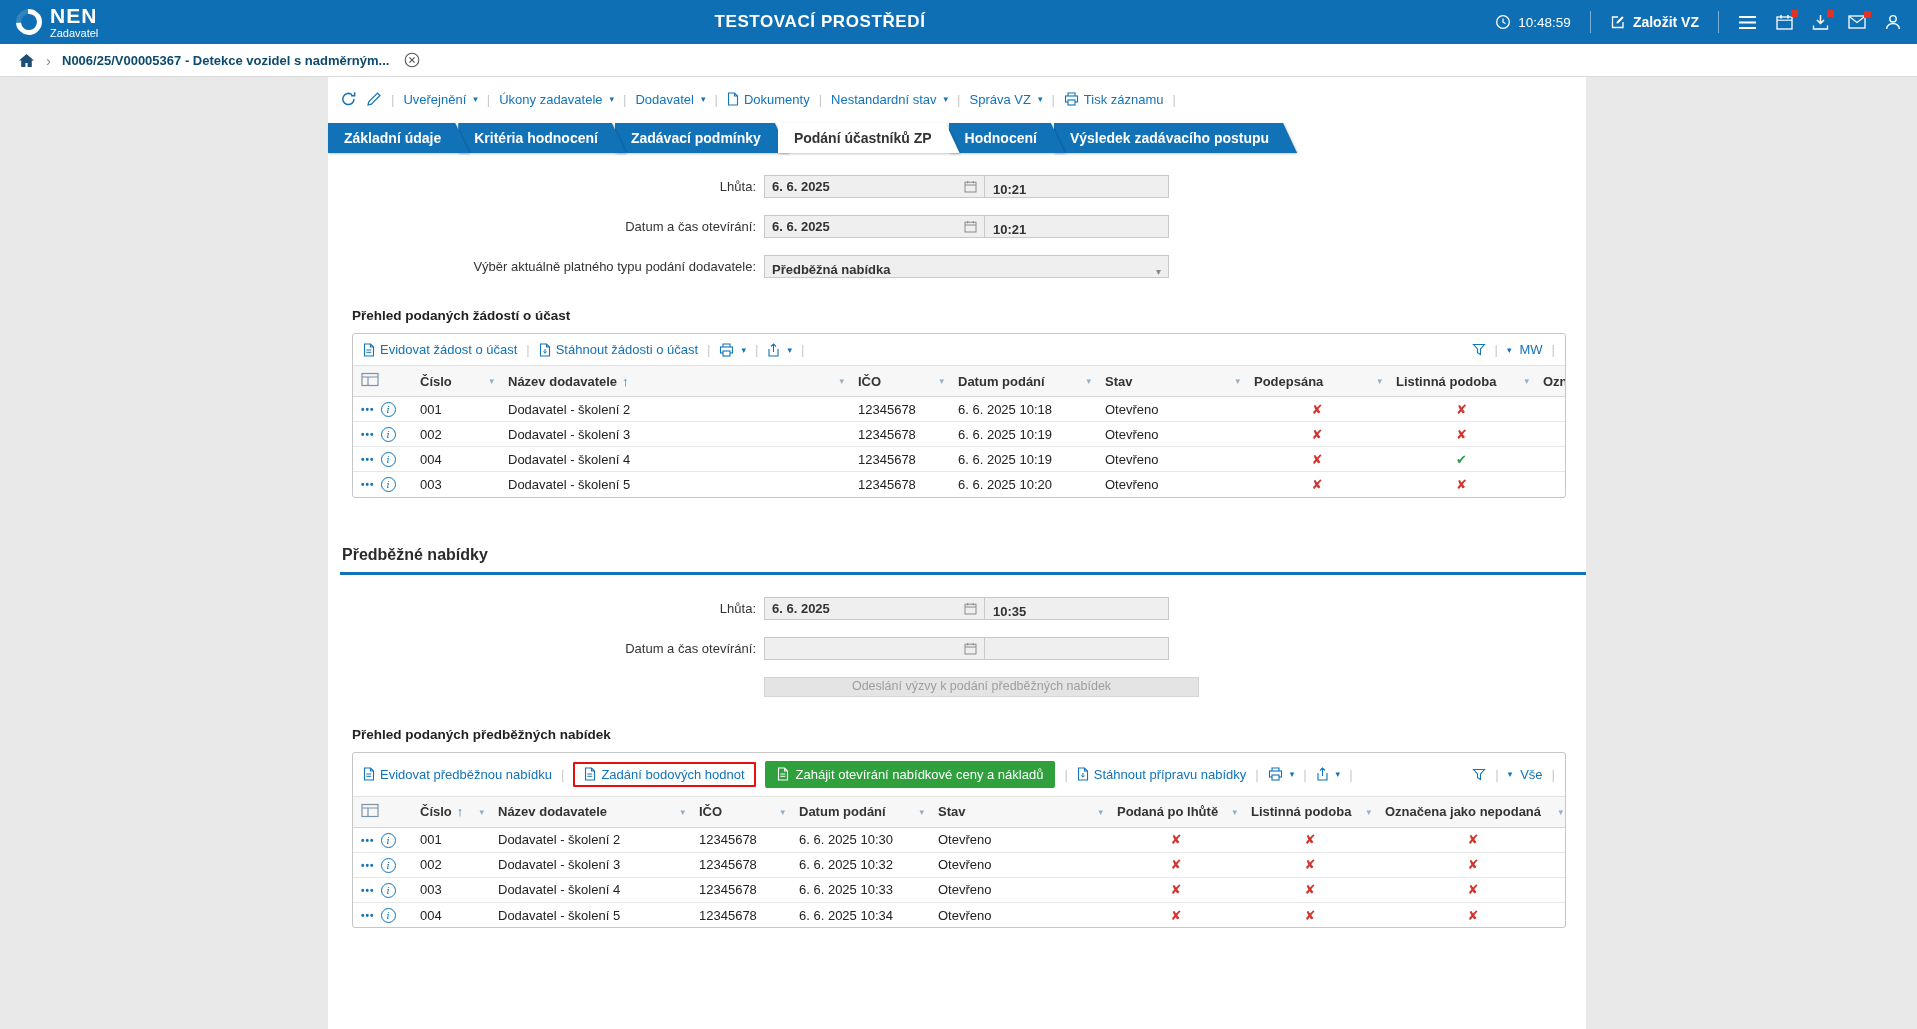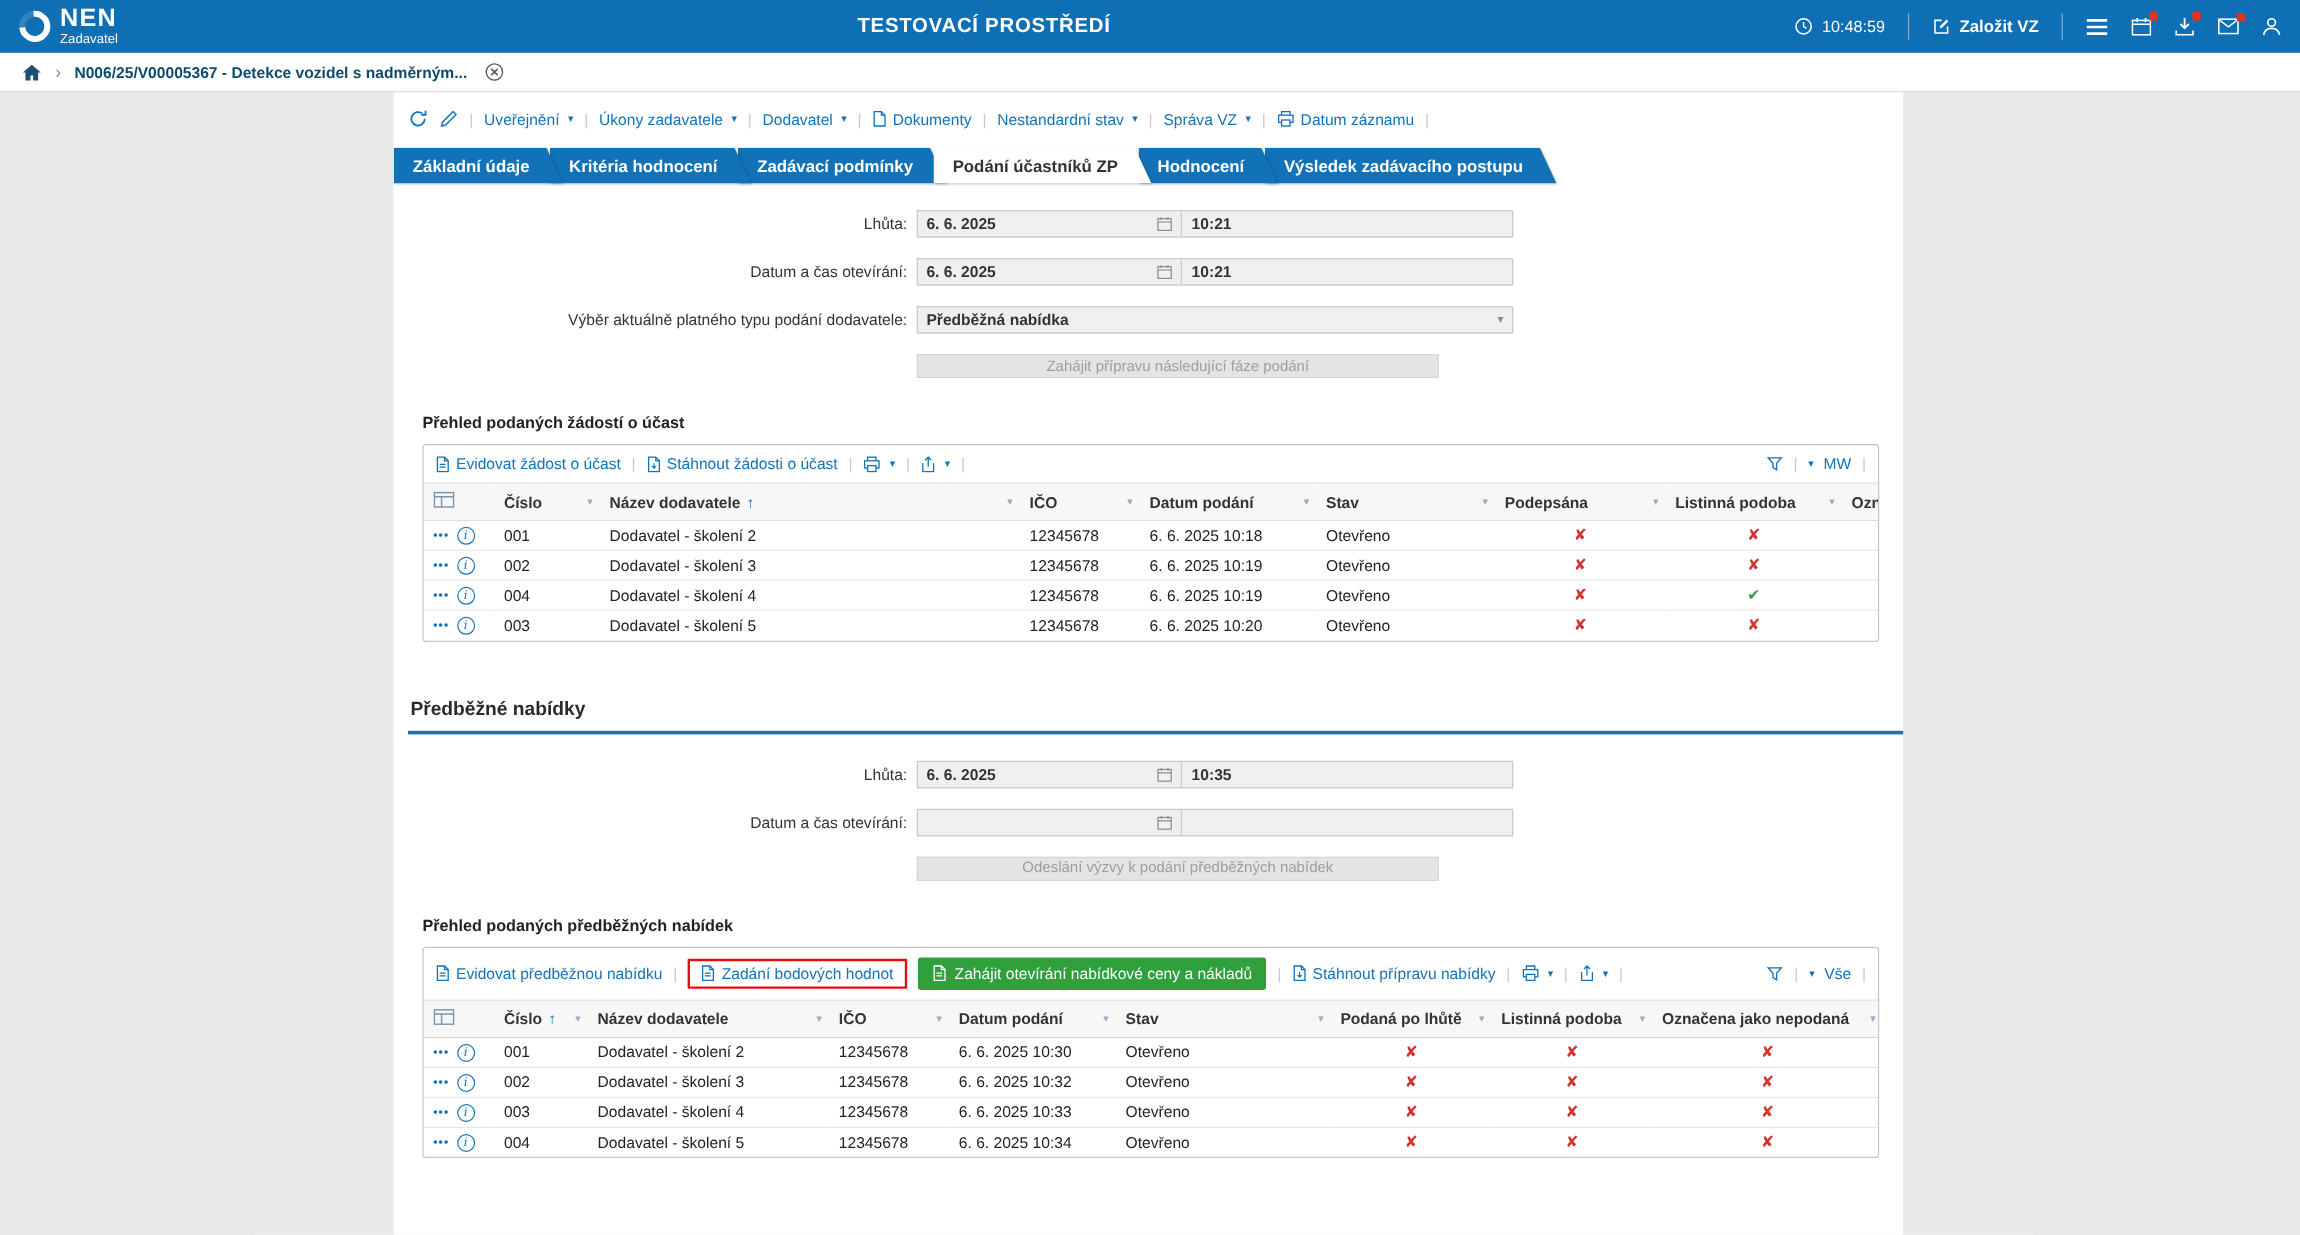--- a/index.html
+++ b/index.html
@@ -45,21 +45,21 @@
   .tab{background:#1172b8;color:#fff;font-weight:bold;font-size:14px;padding:7px 28px 7px 16px;white-space:nowrap;cursor:pointer;
        clip-path:polygon(0 0,calc(100% - 14px) 0,100% 100%,0 100%)}
   .tab-w.act .tab{background:#fff;color:#333}
 
   
   .section-h{margin:16px 0 0 12px;padding:6px 0 8px 2px;font-size:16px;font-weight:bold;color:#2b2b2b;border-bottom:3px solid #1473b8}
   .fields{margin-top:22px}
   .frow{display:flex;align-items:center;margin-top:17px}
   .frow:first-child{margin-top:0}
   .flabel{width:436px;text-align:right;padding-right:8px;font-size:13px;color:#333}
-  .fctrl{width:497px;height:23px;background:#efefef;border:1px solid #c9c9c9;display:flex;align-items:center;font-size:13px;cursor:default}
+  .fctrl{width:405px;height:23px;background:#efefef;border:1px solid #c9c9c9;display:flex;align-items:flex-end;font-size:13px;cursor:default}
   .dt-left{width:220px;height:100%;display:flex;align-items:center;justify-content:space-between;padding:0 7px;border-right:1px solid #c9c9c9}
   .dt-date{font-weight:bold}
   .dt-time{font-weight:bold;padding-left:8px}
   .sel-val{font-weight:bold;padding-left:7px}
   .sel-caret{margin-left:auto;padding-right:7px;color:#8a8a8a;font-size:10px}
   .btn-disabled{margin-top:0;width:435px;height:20px;background:#e4e4e4;border:1px solid #d4d4d4;color:#9e9e9e;font-size:12.5px;font-family:inherit;line-height:17px;padding:0;cursor:default}
 
   .grid-title{font-weight:bold;font-size:13.5px;margin:30px 0 10px 24px;color:#222}
   .grid-box{margin:0 20px 0 24px;border:1px solid #c6c6c6;border-radius:3px;overflow:hidden}
   .grid-toolbar{display:flex;align-items:center;gap:9px;padding:8px 10px;font-size:13px}
@@ -214,21 +214,21 @@
         <span>Správa VZ</span>
         <span class="caret">▾</span>
       </span>
     <span class="tsep">|</span>
     <span class="tlink">
       <svg width="15" height="14" viewBox="0 0 15 14">
           <path d="M4 4V1h7v3" fill="none" stroke="currentColor" stroke-width="1.1"></path>
           <rect x="1.5" y="4" width="12" height="6" fill="none" stroke="currentColor" stroke-width="1.1"></rect>
           <rect x="4" y="8" width="7" height="5" fill="#fff" stroke="currentColor" stroke-width="1.1"></rect>
         </svg>
-      <span>Datum záznamu</span>
+      <span>Tisk záznamu</span>
     </span>
     <span class="tsep">|</span>
   </div>
 
   <div class="tabs">
     <div class="tab-w">
         <div class="tab">Základní údaje</div>
       </div>
     <div class="tab-w">
         <div class="tab">Kritéria hodnocení</div>
@@ -277,24 +277,20 @@
           </span>
           <span class="dt-time">10:21</span>
         </div>
       </div>
       <div class="frow">
         <div class="flabel">Výběr aktuálně platného typu podání dodavatele:</div>
         <div class="fctrl">
           <span class="sel-val">Předběžná nabídka</span>
           <span class="sel-caret">▾</span>
         </div>
-      </div>
-      <div class="frow">
-        <div class="flabel"></div>
-        <button class="btn-disabled" disabled="">Zahájit přípravu následující fáze podání</button>
       </div>
     </div>
 
     <div class="grid-title">Přehled podaných žádostí o účast</div>
     <div class="grid-box">
       <div class="grid-toolbar">
         <span class="tlink">
           <svg width="12" height="14" viewBox="0 0 12 14">
               <path d="M1.5 1h6l3 3v9h-9z" fill="none" stroke="currentColor" stroke-width="1.1"></path>
               <path d="M7.5 1v3h3" fill="none" stroke="currentColor" stroke-width="1.1"></path>

